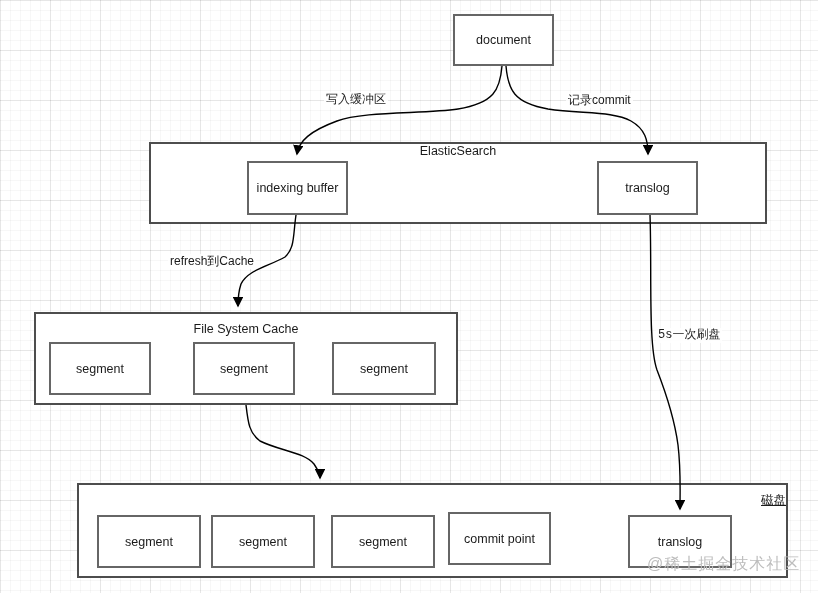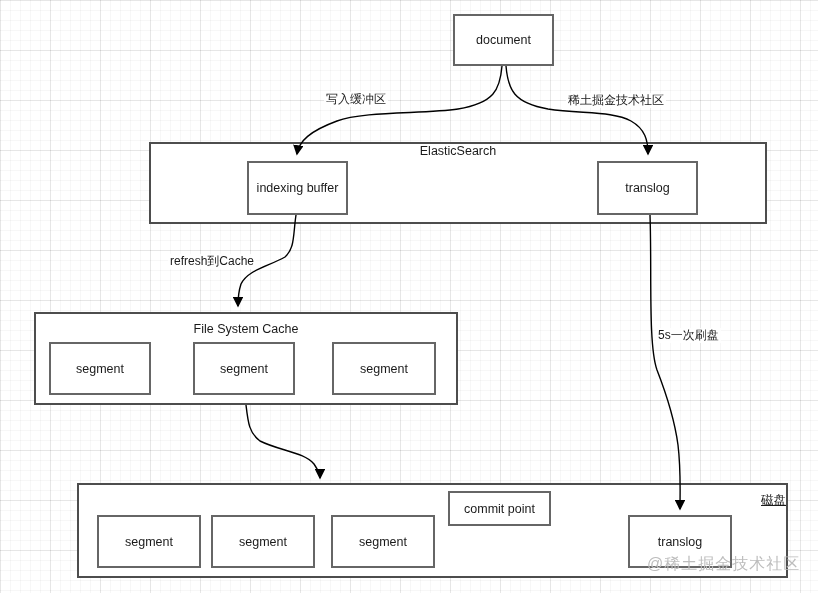--- a/index.html
+++ b/index.html
@@ -88,29 +88,29 @@
   .t-fsc             { top:8px; }
   .n-fsc-seg1        { left:49px;  top:342px; width:102px; height:53px; }
   .n-fsc-seg2        { left:193px; top:342px; width:102px; height:53px; }
   .n-fsc-seg3        { left:332px; top:342px; width:104px; height:53px; }
 
   .c-disk            { left:77px;  top:483px; width:711px; height:95px; }
   .t-disk            { top:7px; }
   .n-disk-seg1       { left:97px;  top:515px; width:104px; height:53px; }
   .n-disk-seg2       { left:211px; top:515px; width:104px; height:53px; }
   .n-disk-seg3       { left:331px; top:515px; width:104px; height:53px; }
-  .n-commit-point    { left:448px; top:491px; width:103px; height:35px; }
+  .n-commit-point    { left:448px; top:512px; width:103px; height:53px; }
   .n-translog-disk   { left:628px; top:515px; width:104px; height:53px; }
 
   
   .l-to-buffer     { left:324px; top:92px; }
   .l-to-translog   { left:566px; top:93px; }
   .l-refresh       { left:168px; top:254px;text-align:center; }
   .l-flush         { left:180px; top:441px; }
-  .l-translog-5s   { left:656px; top:328px; }
+  .l-translog-5s   { left:656px; top:328px;font-family:Liberation Mono, monospace; }
 </style>
 </head>
 <body>
 
 <div class="canvas">
 
   <div class="container c-elasticsearch">
     <div class="container-title t-elasticsearch">ElasticSearch</div>
   </div>
 
@@ -146,21 +146,21 @@
     </defs>
     <path d="M 502 66 C 500 90 494 103 458 109 C 424 114 363 111 337 121 C 310 131 299 141 297 154" fill="none" stroke="#000" stroke-width="1.4" marker-end="url(#arrow)"></path>
     <path d="M 506 66 C 508 90 514 103 548 109 C 582 114 613 111 631 121 C 645 129 648 140 648 154" fill="none" stroke="#000" stroke-width="1.4" marker-end="url(#arrow)"></path>
     <path d="M 296 215 C 293 235 295 248 285 257 C 267 267 248 270 241 284 C 238 293 238 300 238 306" fill="none" stroke="#000" stroke-width="1.4" marker-end="url(#arrow)"></path>
     <path d="M 246 405 C 248 422 249 433 260 441 C 280 451 304 452 314 464 C 318 470 320 474 320 478" fill="none" stroke="#000" stroke-width="1.4" marker-end="url(#arrow)"></path>
     <path d="M 650 215 C 652 270 648 345 657 370 C 664 388 674 415 678 445 C 681 470 680 490 680 509" fill="none" stroke="#000" stroke-width="1.4" marker-end="url(#arrow)"></path>
   </svg>
 
   <div class="edge-label l-to-buffer">写入缓冲区</div>
 
-  <div class="edge-label l-to-translog">稀土掘金技术社区</div>
+  <div class="edge-label l-to-translog">记录commit</div>
 
   <div class="edge-label l-refresh">refresh到Cache</div>
 
 
   <div class="edge-label l-translog-5s">5s一次刷盘</div>
 
   <div class="watermark">@稀土掘金技术社区</div>
 
 </div>
 

